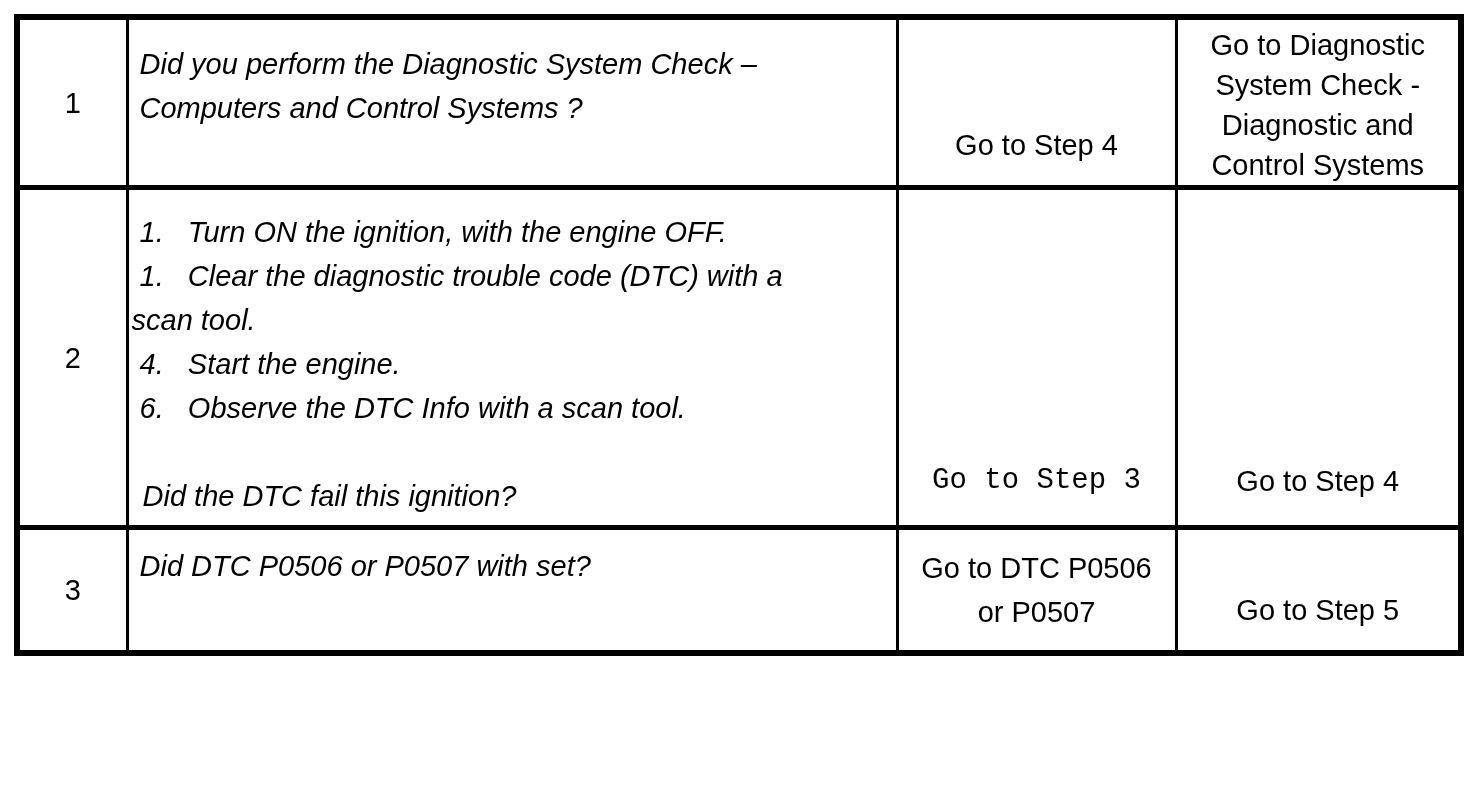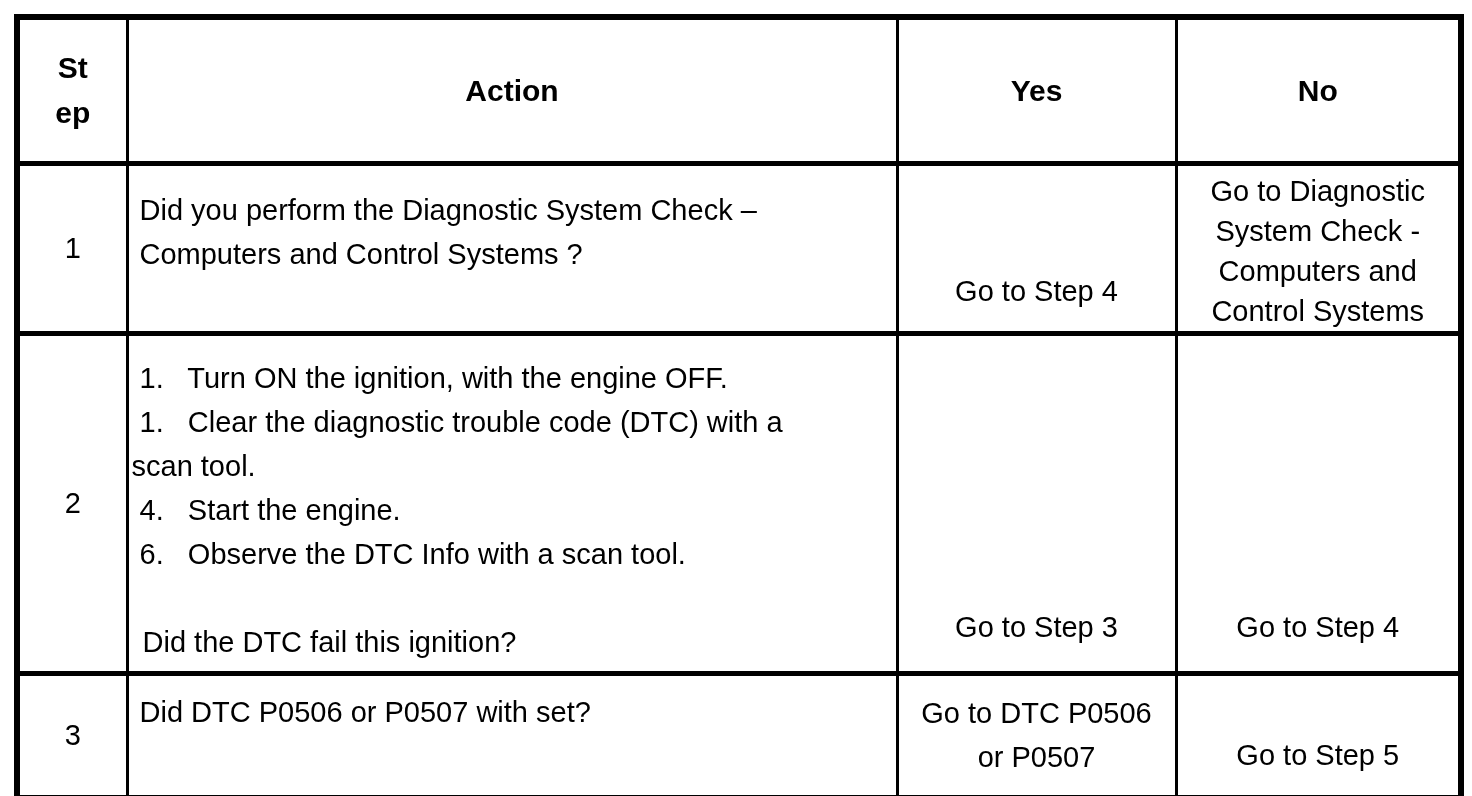--- a/index.html
+++ b/index.html
@@ -55,29 +55,30 @@
   }
 
   td.step {
     text-align: center;
     vertical-align: middle;
   }
   td.action {
     text-align: left;
     vertical-align: top;
     padding-right: 8px;
+    font-style: italic;
   }
   td.yes, td.no { text-align: center; }
 
   .r1 td.action { padding-top: 22px; }
   .r2 td.action { padding-top: 20px; }
   .r3 td.action { padding-top: 14px; }
 
   .r1 td.yes { vertical-align: bottom; padding-bottom: 18px; }
-  .r2 td.yes { vertical-align: bottom; padding-bottom: 22px; }
+  .r2 td.yes { vertical-align: bottom; padding-bottom: 22px; font-family: Liberation Mono, monospace; }
   .r3 td.yes { vertical-align: middle; }
 
   .r1 td.no {
     vertical-align: top;
     padding-top: 5px;
     line-height: 40px;
   }
   .r2 td.no { vertical-align: bottom; padding-bottom: 22px; }
   .r3 td.no { vertical-align: bottom; padding-bottom: 18px; }
 
@@ -92,41 +93,32 @@
 <div class="doc">
   <table class="diag">
     <colgroup>
       <col class="c-step">
       <col class="c-action">
       <col class="c-yes">
       <col class="c-no">
     </colgroup>
 
     <tbody>
-        <tr class="hdr">
-      <th>
-        <div>St</div>
-        <div>ep</div>
-      </th>
-      <th>Action</th>
-      <th>Yes</th>
-      <th>No</th>
-    </tr>
 
     <tr class="r1">
       <td class="step">1</td>
       <td class="action">
         <div class="ln">Did you perform the Diagnostic System Check –</div>
         <div class="ln">Computers and Control Systems ?</div>
       </td>
       <td class="yes">Go to Step 4</td>
       <td class="no">
         <div>Go to Diagnostic</div>
         <div>System Check -</div>
-        <div>Computers and</div>
+        <div>Diagnostic and</div>
         <div>Control Systems</div>
       </td>
     </tr>
 
     <tr class="r2">
       <td class="step">2</td>
       <td class="action">
         <div class="ln">1.   Turn ON the ignition, with the engine OFF.</div>
         <div class="ln">1.   Clear the diagnostic trouble code (DTC) with a</div>
         <div class="ln ln-cont">scan tool.</div>

